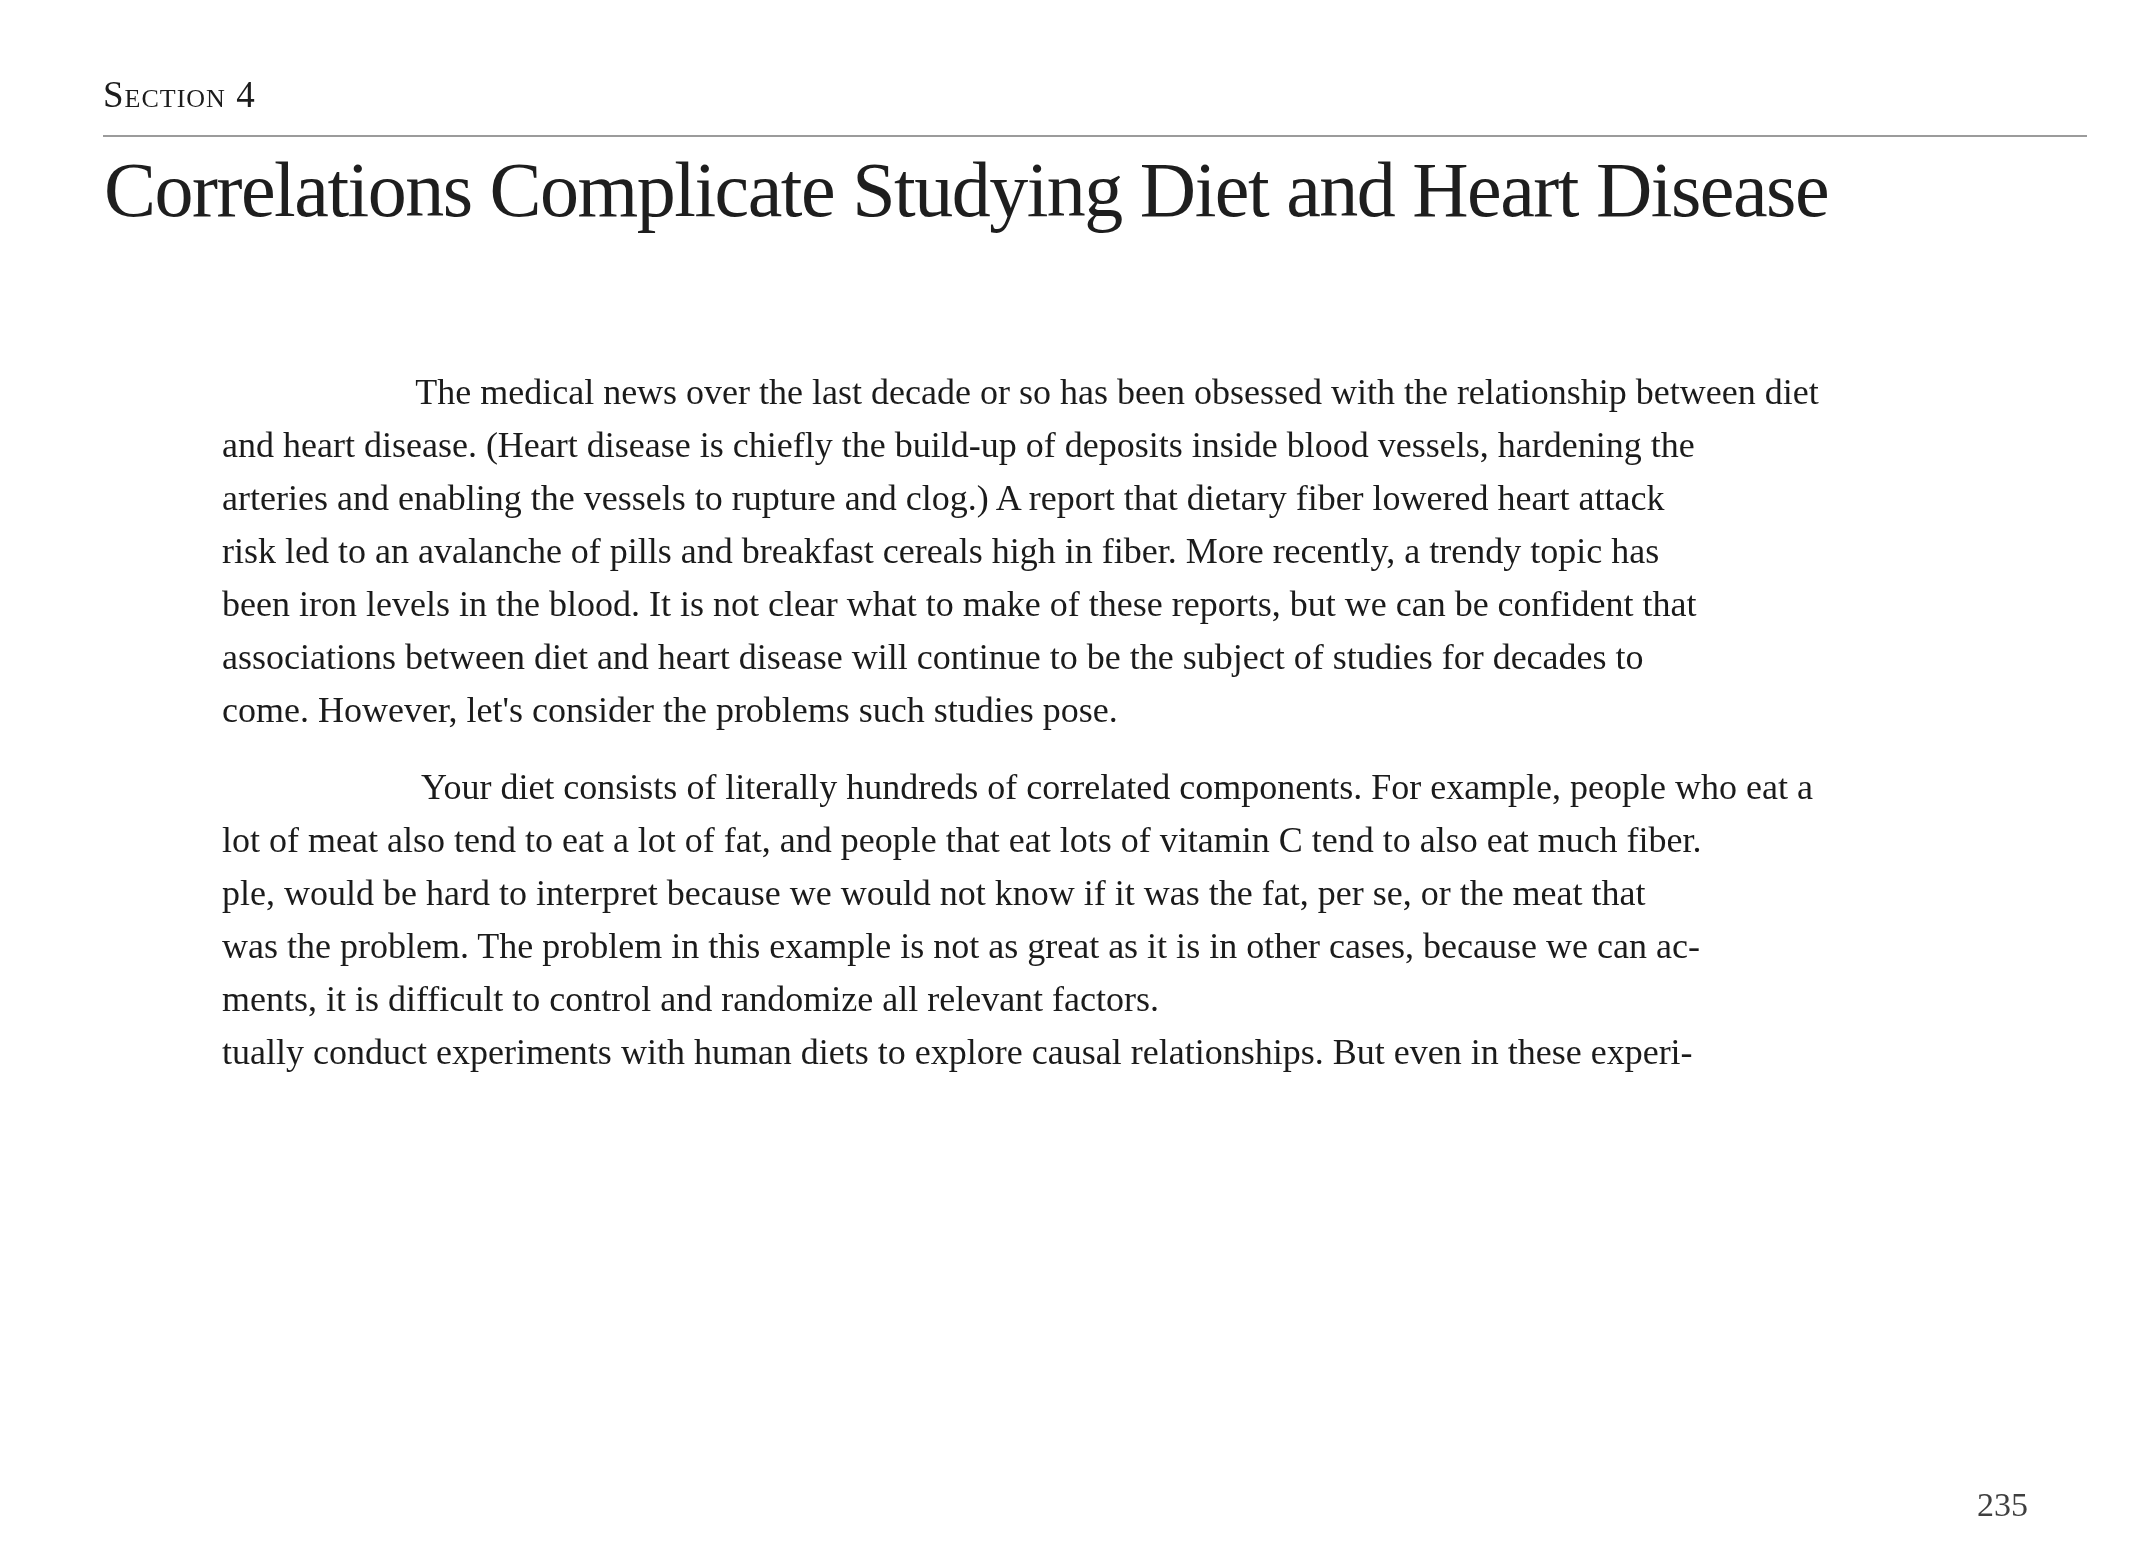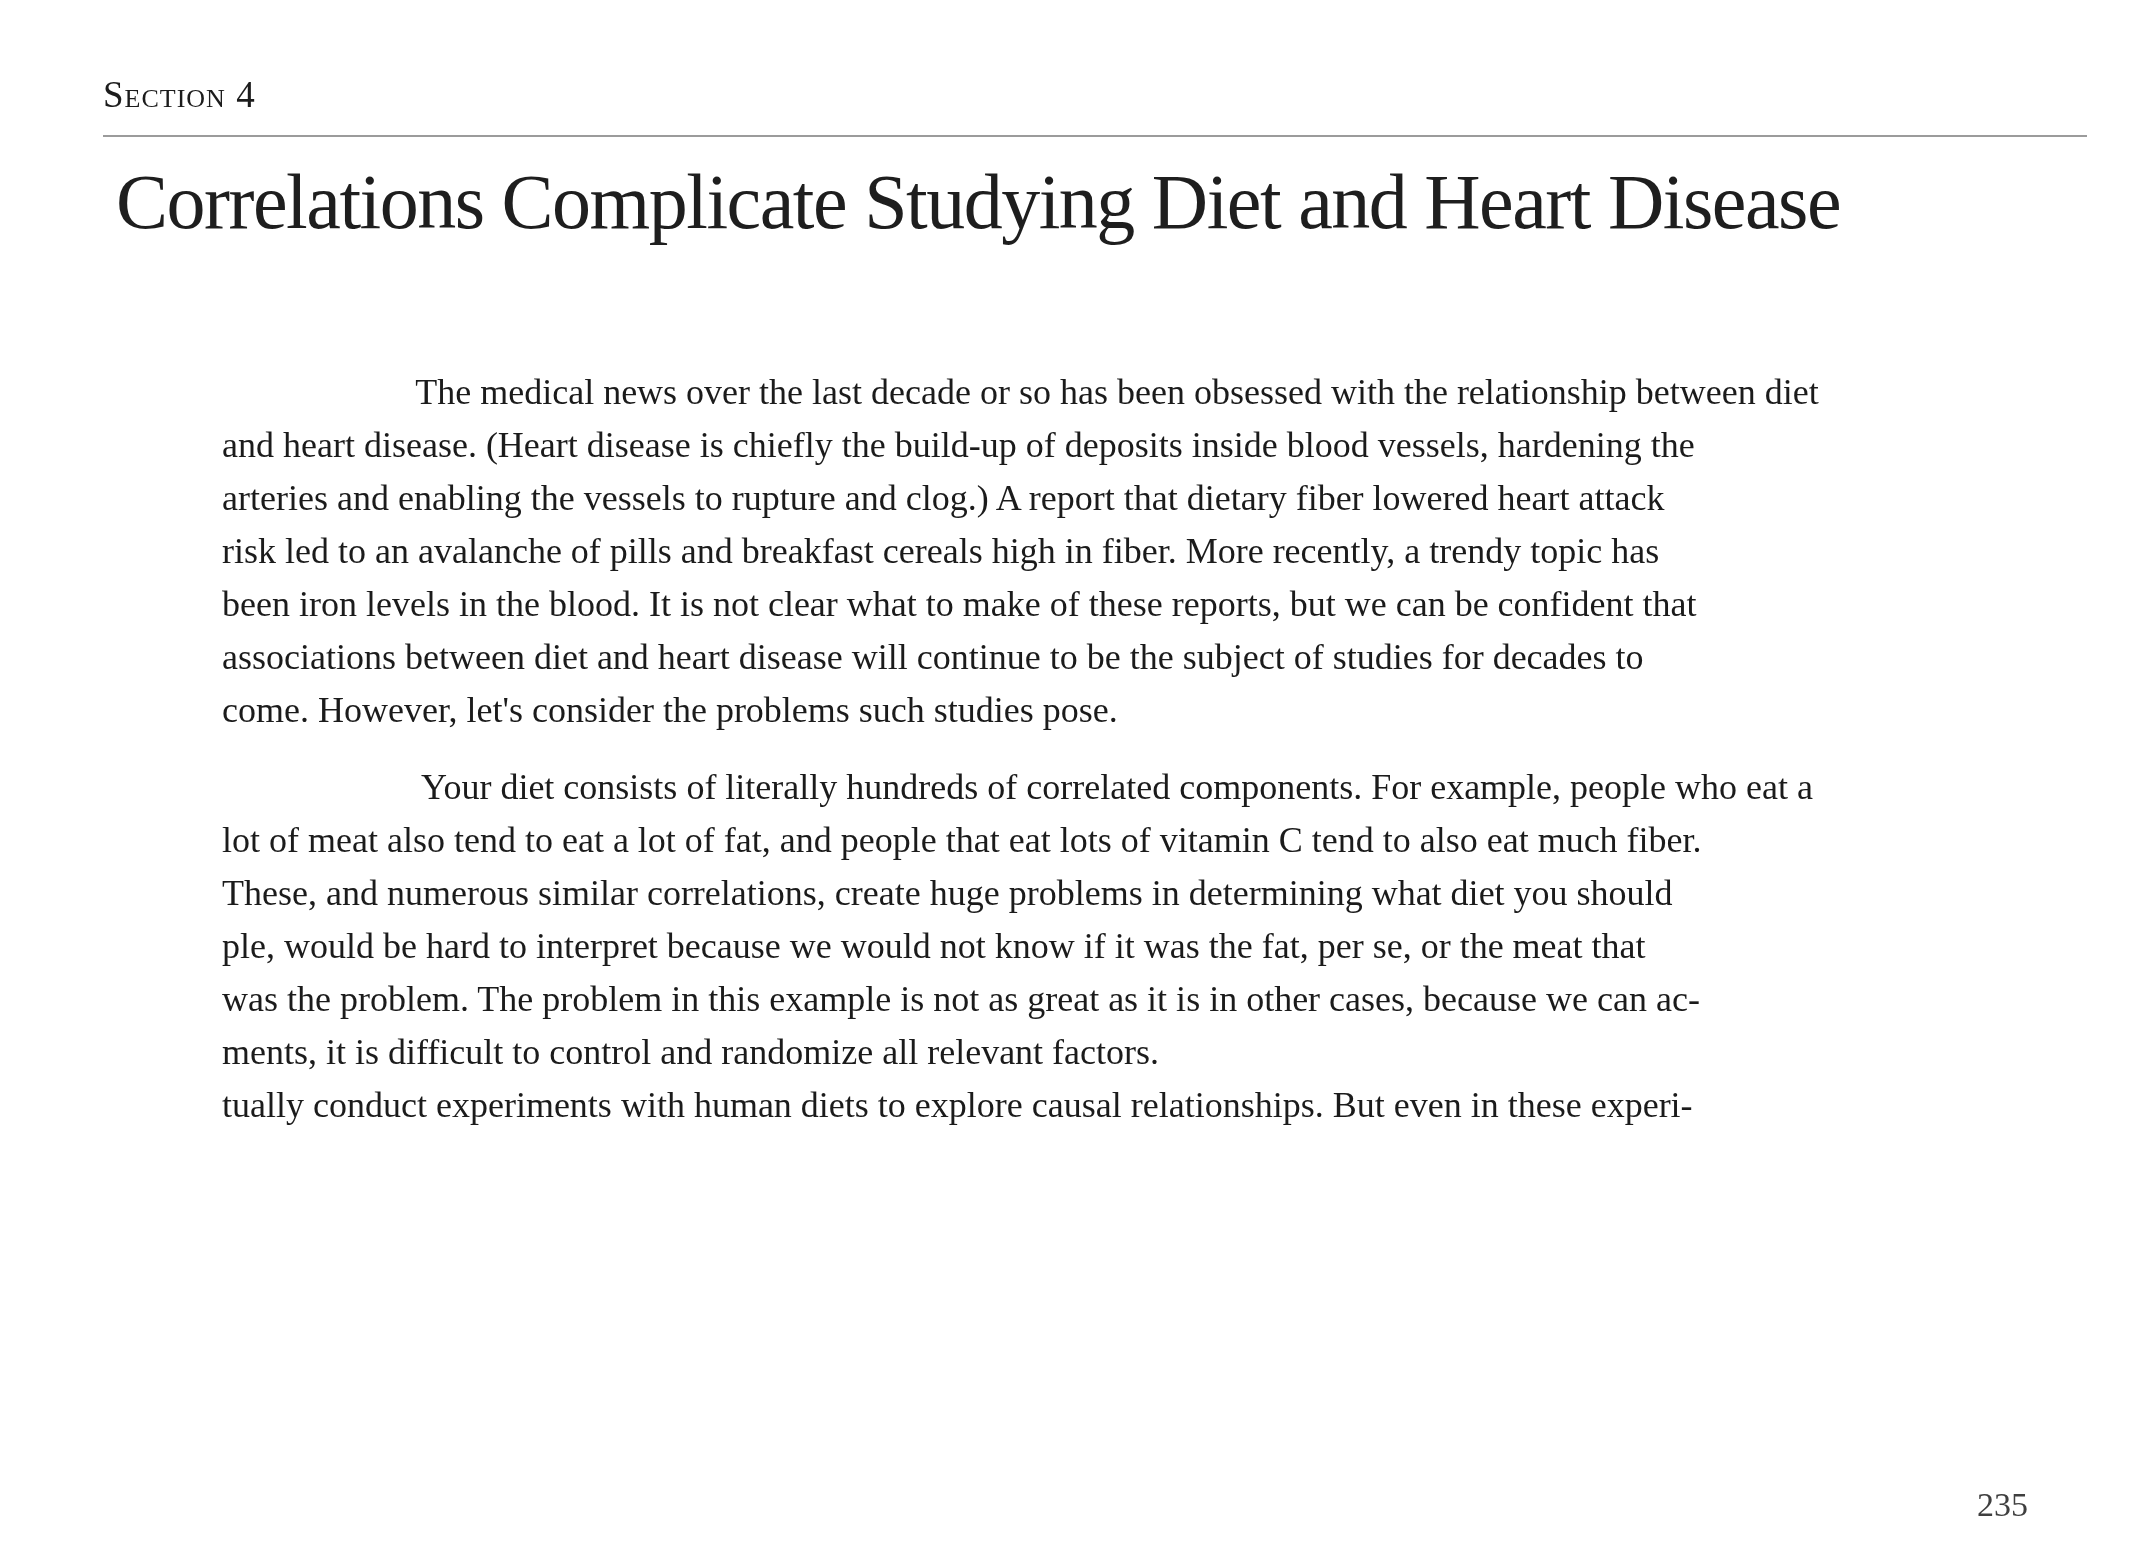--- a/index.html
+++ b/index.html
@@ -32,21 +32,21 @@
     left: 103px;
     top: 135px;
     width: 1984px;
     height: 2px;
     background: #9b9b9b;
   }
   .title {
     position: absolute;
     left: 100px;
     top: 147px;
-    margin: 16px;
+    margin: 4px;
     font-size: 78px;
     font-weight: normal;
     letter-spacing: -1.5px;
     line-height: 1;
     white-space: nowrap;
     color: #1e1e1e;
     font-family: Liberation Serif, serif;
   }
   .body-text {
     position: absolute;
@@ -96,21 +96,20 @@
         <div class="text-line">and heart disease. (Heart disease is chiefly the build-up of deposits inside blood vessels, hardening the</div>
         <div class="text-line">arteries and enabling the vessels to rupture and clog.) A report that dietary fiber lowered heart attack</div>
         <div class="text-line">risk led to an avalanche of pills and breakfast cereals high in fiber. More recently, a trendy topic has</div>
         <div class="text-line">been iron levels in the blood. It is not clear what to make of these reports, but we can be confident that</div>
         <div class="text-line">associations between diet and heart disease will continue to be the subject of studies for decades to</div>
         <div class="text-line">come. However, let's consider the problems such studies pose.</div>
       </div>
       <div class="paragraph">
         <div class="text-line first">Your diet consists of literally hundreds of correlated components. For example, people who eat a</div>
         <div class="text-line">lot of meat also tend to eat a lot of fat, and people that eat lots of vitamin C tend to also eat much fiber.</div>
-        <div class="text-line">These, and numerous similar correlations, create huge problems in determining what diet you should</div>
         <div class="text-line">ple, would be hard to interpret because we would not know if it was the fat, per se, or the meat that</div>
         <div class="text-line">was the problem. The problem in this example is not as great as it is in other cases, because we can ac-</div>
         <div class="text-line">ments, it is difficult to control and randomize all relevant factors.</div>
         <div class="text-line">tually conduct experiments with human diets to explore causal relationships. But even in these experi-</div>
       </div>
     </main>
 
   <div class="page-number">235</div>
 
 </div>

